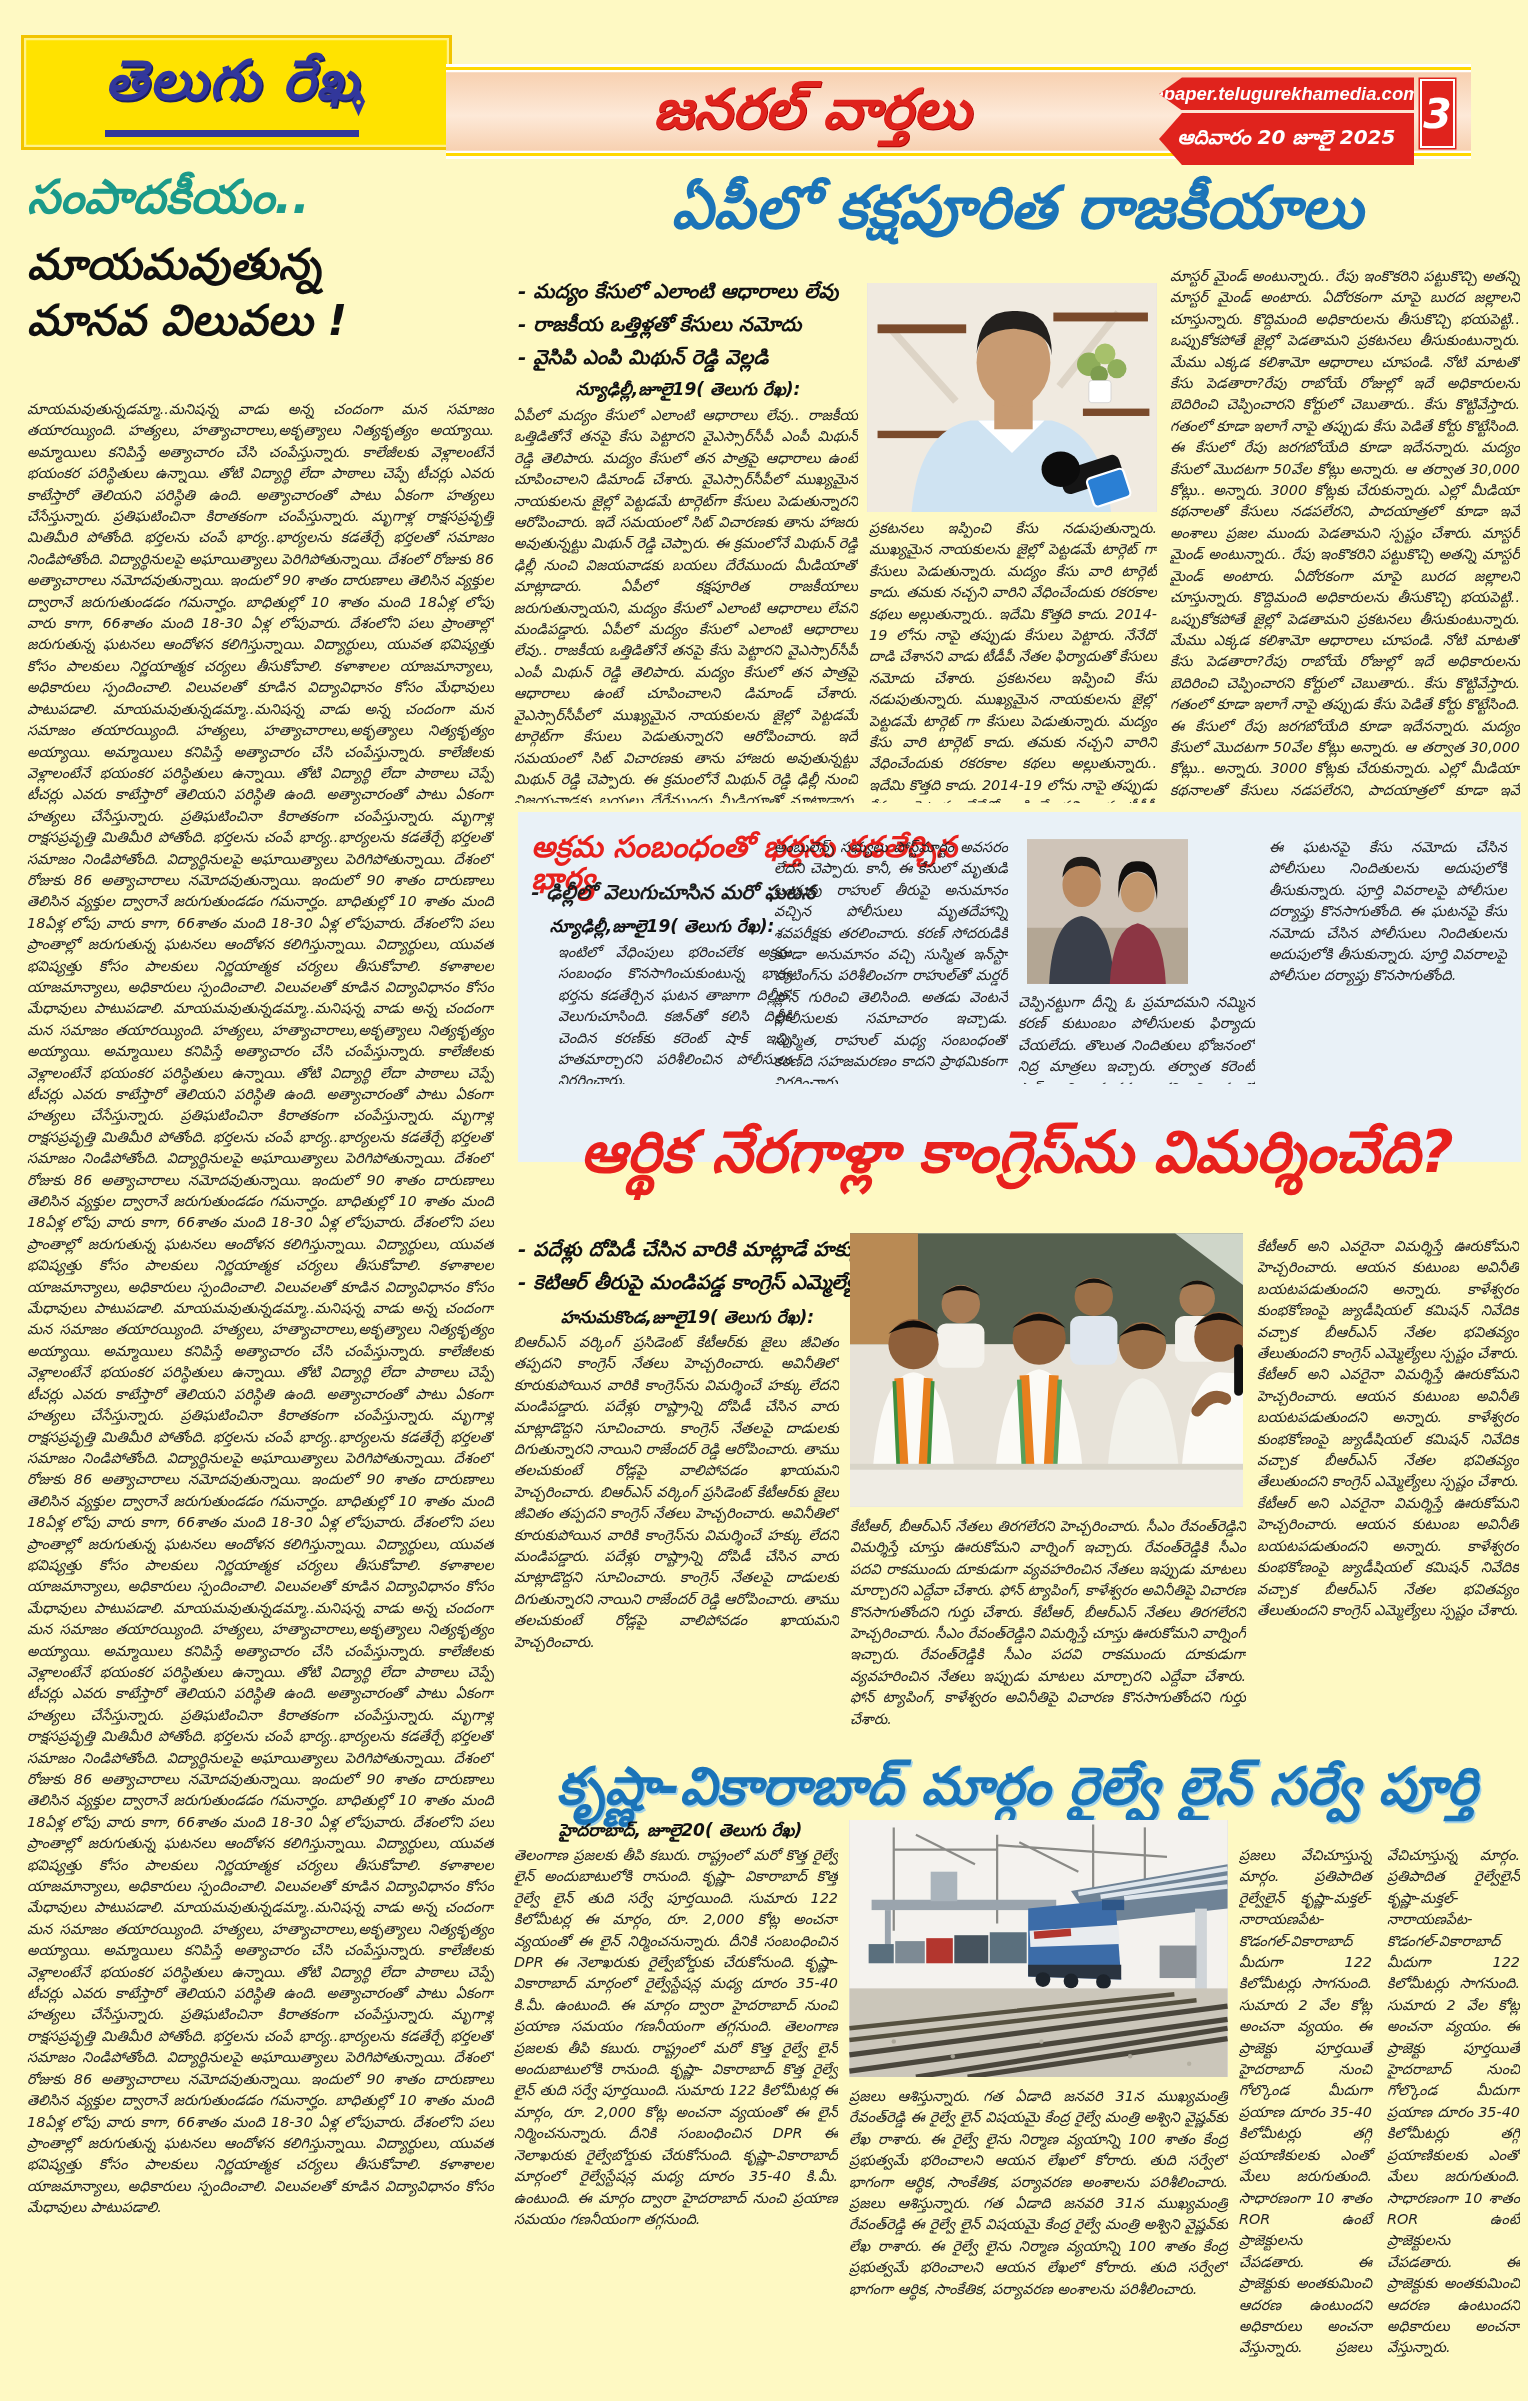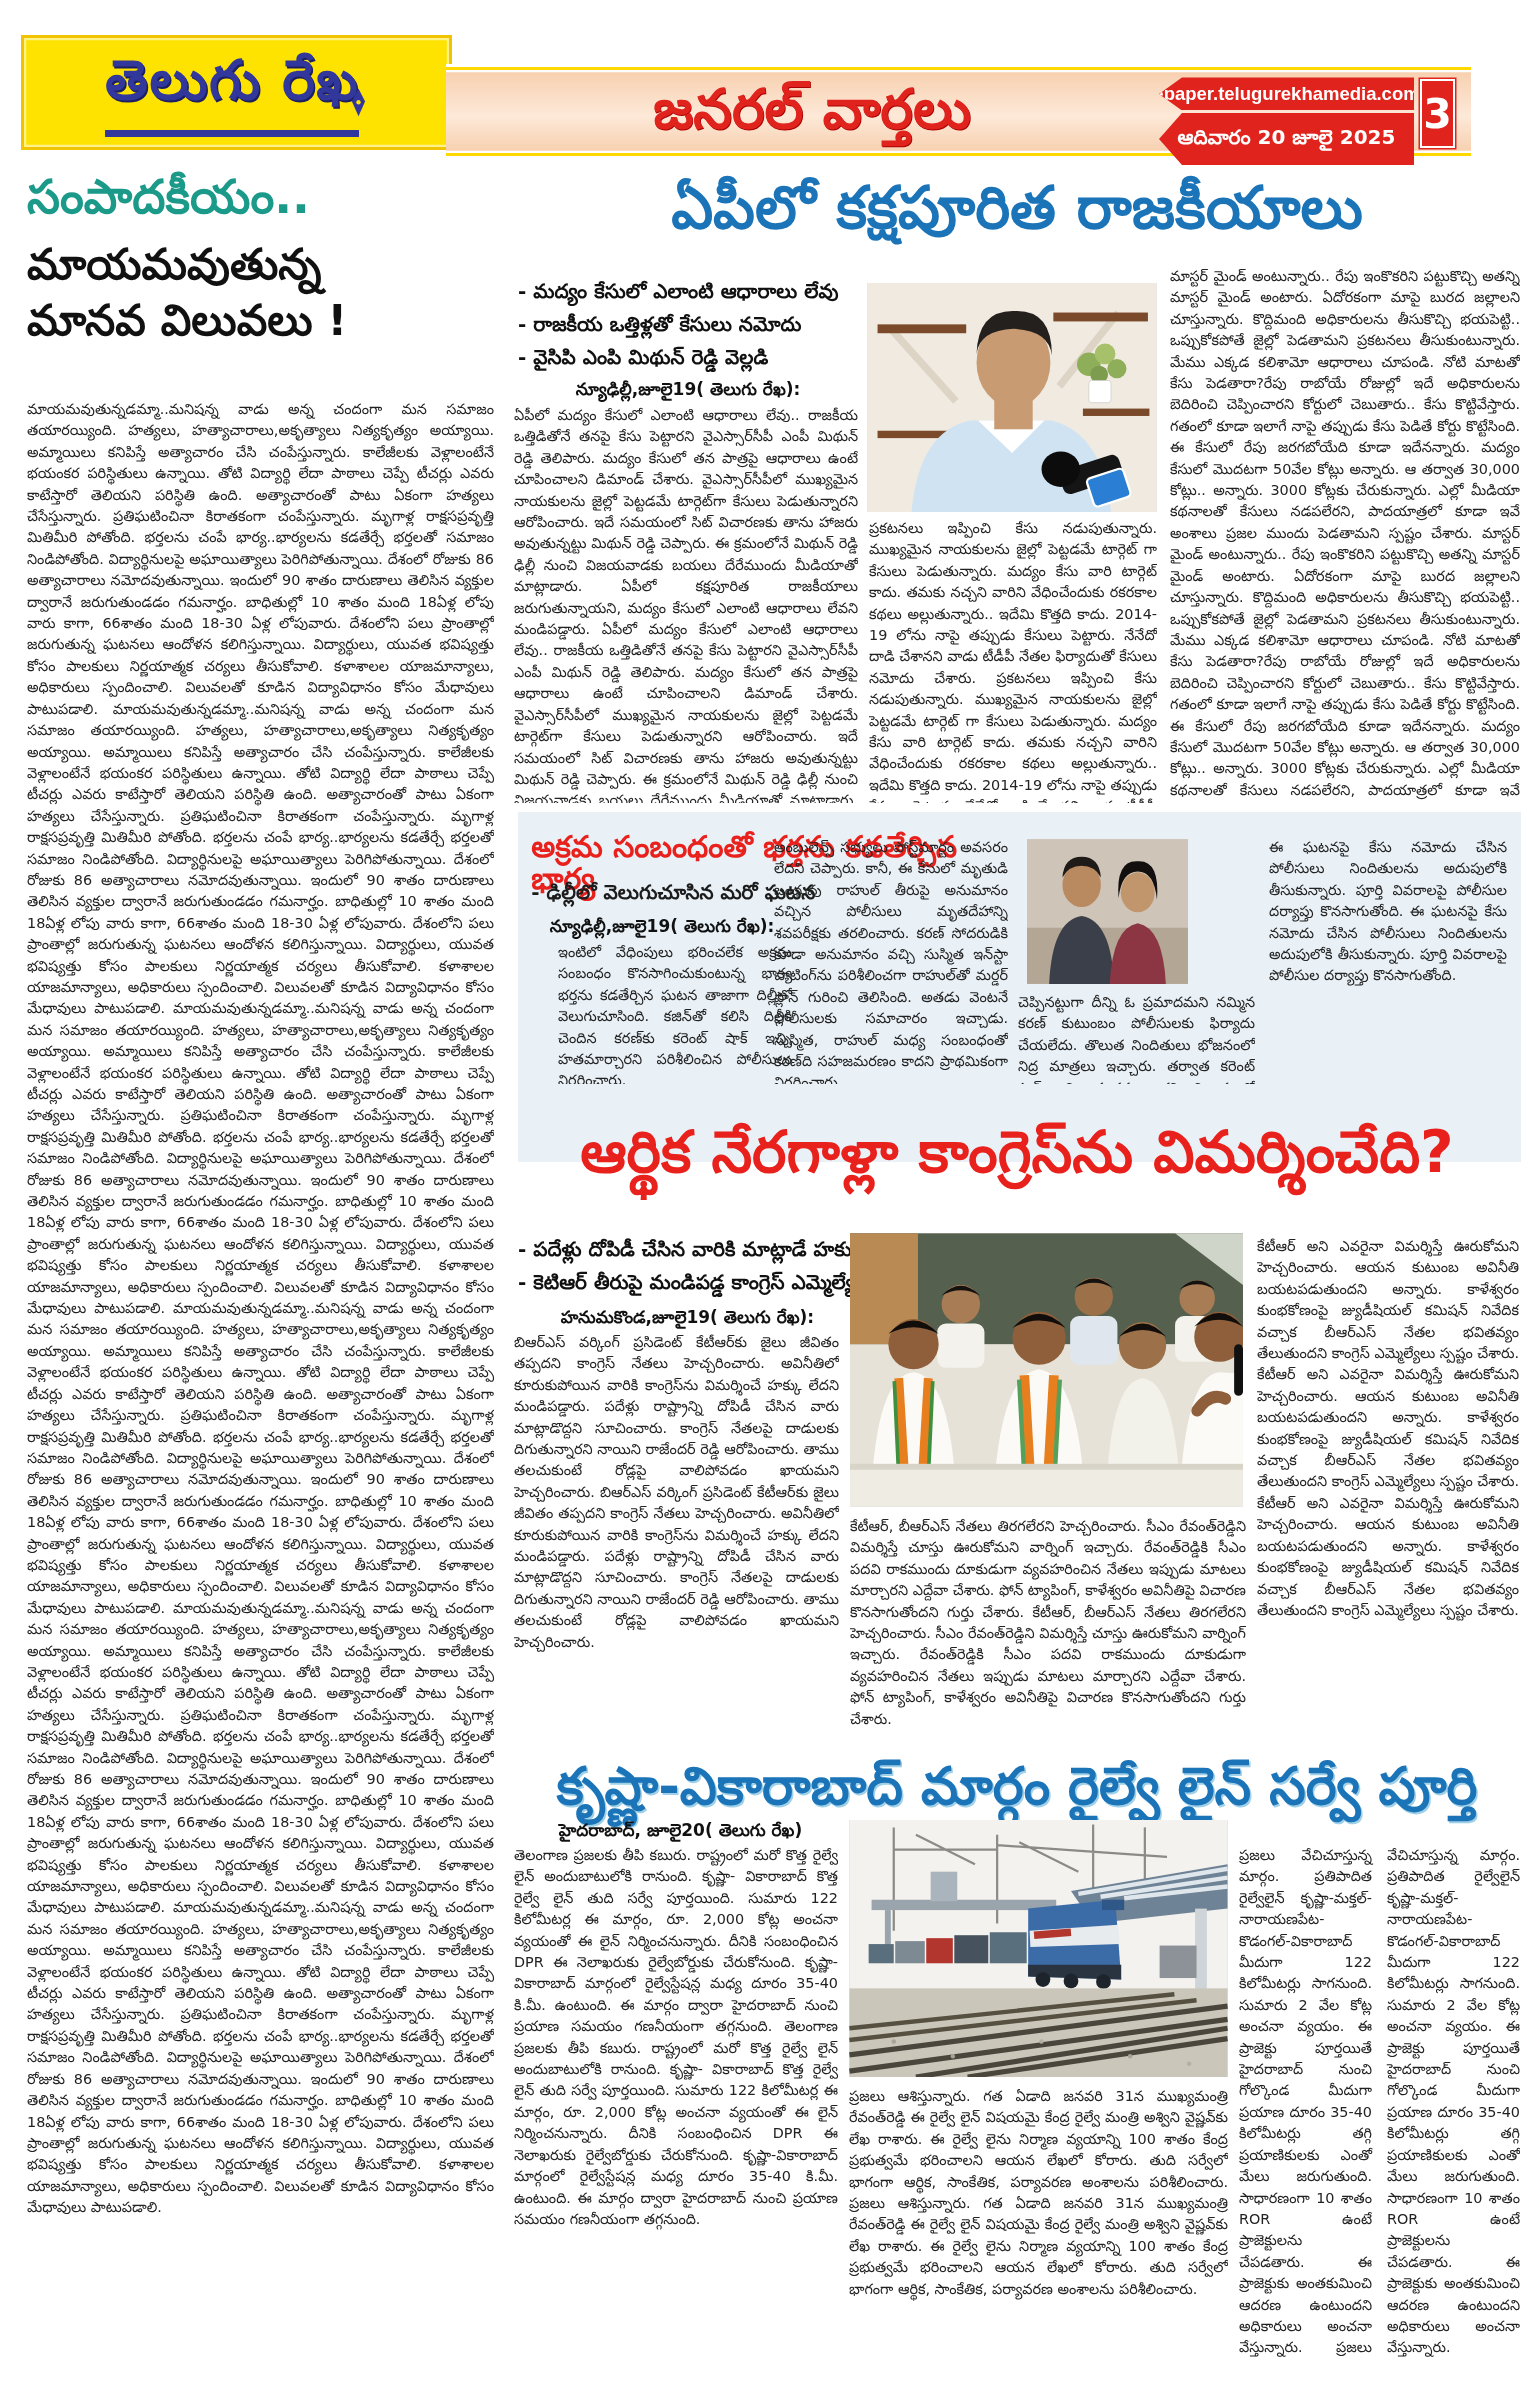--- a/index.html
+++ b/index.html
@@ -1,17 +1,17 @@
 <!DOCTYPE html>
 <html style="font-size:12px"><head>
 <meta charset="utf-8">
 <style>
   html,body{margin:0;padding:0;background:#888;}
-  .page{position:relative;width:1528px;height:2401px;background:#ffffff;overflow:hidden;
-        font-family:"DejaVu Sans","Liberation Sans",sans-serif;color:#1c1c1c;}
+  .page{position:relative;width:1528px;height:2401px;background:#fef9c3;overflow:hidden;
+        font-family:"DejaVu Sans","Liberation Sans",sans-serif;color:#1c1c1c;font-style:italic;}
   .abs{position:absolute;}
   
   .logo-box{background:#ffe300;border:3px solid #f2c400;box-shadow:inset 0 0 0 2.2px #fff8;
             display:flex;align-items:center;justify-content:center;}
   .logo-text{color:#32379b;font-weight:bold;font-size:55px;letter-spacing:1.5px;
              border-bottom:7.4px solid #32379b;padding-bottom:4.4px;text-shadow:1.5px 1.5px 0 #1d2060;}
   .banner{background:linear-gradient(180deg,#f7cfae,#fde9d8 55%,#f7cfae);
           border-top:3.7px solid #ffd800;border-bottom:3.7px solid #ffd800;
           box-shadow:0 3px 0 #fff,0 -3px 0 #fff, inset 0 2.2px 0 #fff,inset 0 -2.2px 0 #fff;}
   .section-title{color:#e0231d;font-weight:bold;font-size:55px;line-height:1;

